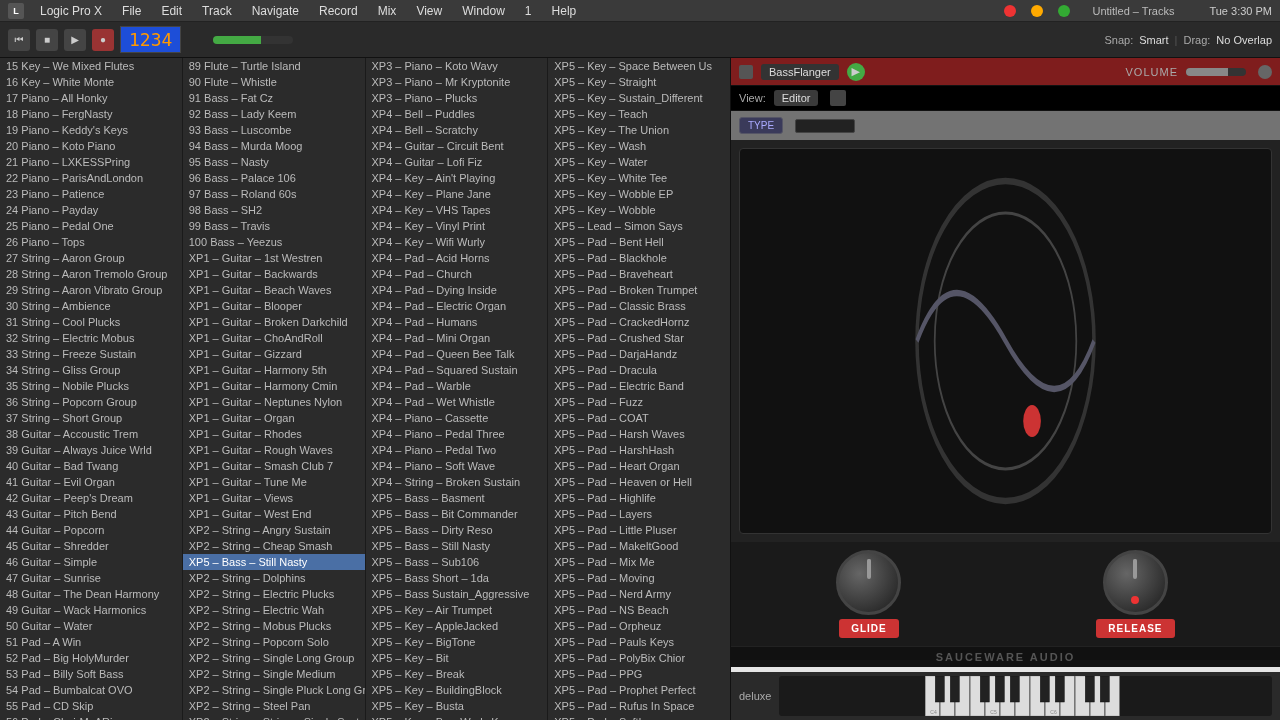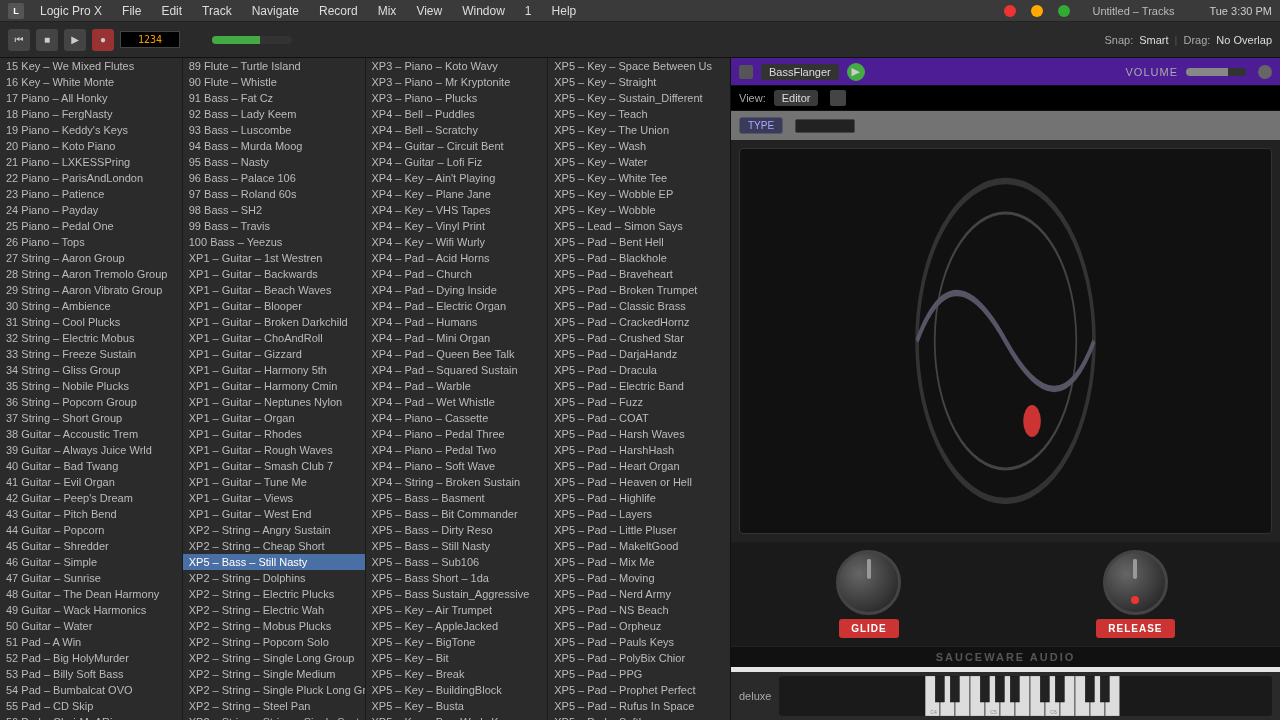--- a/index.html
+++ b/index.html
@@ -81,21 +81,21 @@
       color: #fff;
     }
 
     
     .instrument-column::-webkit-scrollbar { width: 8px; }
     .instrument-column::-webkit-scrollbar-track { background: #222; }
     .instrument-column::-webkit-scrollbar-thumb { background: #555; border-radius: 4px; }
 
     
     .plugin-header {
-      background: #4c1d95;
+      background: #7f1d1d;
       height: 28px;
       display: flex;
       align-items: center;
       padding: 0 8px;
       border-bottom: 1px solid #111;
       gap: 8px;
     }
 
     .plugin-name-tag {
       background: #333;
@@ -271,26 +271,26 @@
       width: 22px; height: 22px;
       background: #444;
       border-radius: 3px;
       display: flex; align-items: center; justify-content: center;
       cursor: pointer;
       color: #ccc;
       font-size: 10px;
     }
 
     .transport-display {
-      background: #000000;
+      background: #1d4ed8;
       border: 1px solid #444;
       padding: 2px 8px;
       font-family: monospace;
       color: #f90;
-      font-size: 10px;
+      font-size: 18px;
       min-width: 60px;
       text-align: center;
     }
   </style>
 </head>
 <body>
 
 <div id="app-container">
 
   <div id="menu-bar">
@@ -409,21 +409,21 @@
           <div class="instrument-item">XP1 – Guitar – Harmony Cmin</div>
           <div class="instrument-item">XP1 – Guitar – Neptunes Nylon</div>
           <div class="instrument-item">XP1 – Guitar – Organ</div>
           <div class="instrument-item">XP1 – Guitar – Rhodes</div>
           <div class="instrument-item">XP1 – Guitar – Rough Waves</div>
           <div class="instrument-item">XP1 – Guitar – Smash Club 7</div>
           <div class="instrument-item">XP1 – Guitar – Tune Me</div>
           <div class="instrument-item">XP1 – Guitar – Views</div>
           <div class="instrument-item">XP1 – Guitar – West End</div>
           <div class="instrument-item">XP2 – String – Angry Sustain</div>
-          <div class="instrument-item">XP2 – String – Cheap Short</div>
+          <div class="instrument-item">XP2 – String – Cheap Smash</div>
           <div class="instrument-item selected">XP5 – Bass – Still Nasty</div>
           <div class="instrument-item">XP2 – String – Dolphins</div>
           <div class="instrument-item">XP2 – String – Electric Plucks</div>
           <div class="instrument-item">XP2 – String – Electric Wah</div>
           <div class="instrument-item">XP2 – String – Mobus Plucks</div>
           <div class="instrument-item">XP2 – String – Popcorn Solo</div>
           <div class="instrument-item">XP2 – String – Single Long Group</div>
           <div class="instrument-item">XP2 – String – Single Medium</div>
           <div class="instrument-item">XP2 – String – Single Pluck Long Group</div>
           <div class="instrument-item">XP2 – String – Steel Pan</div>

